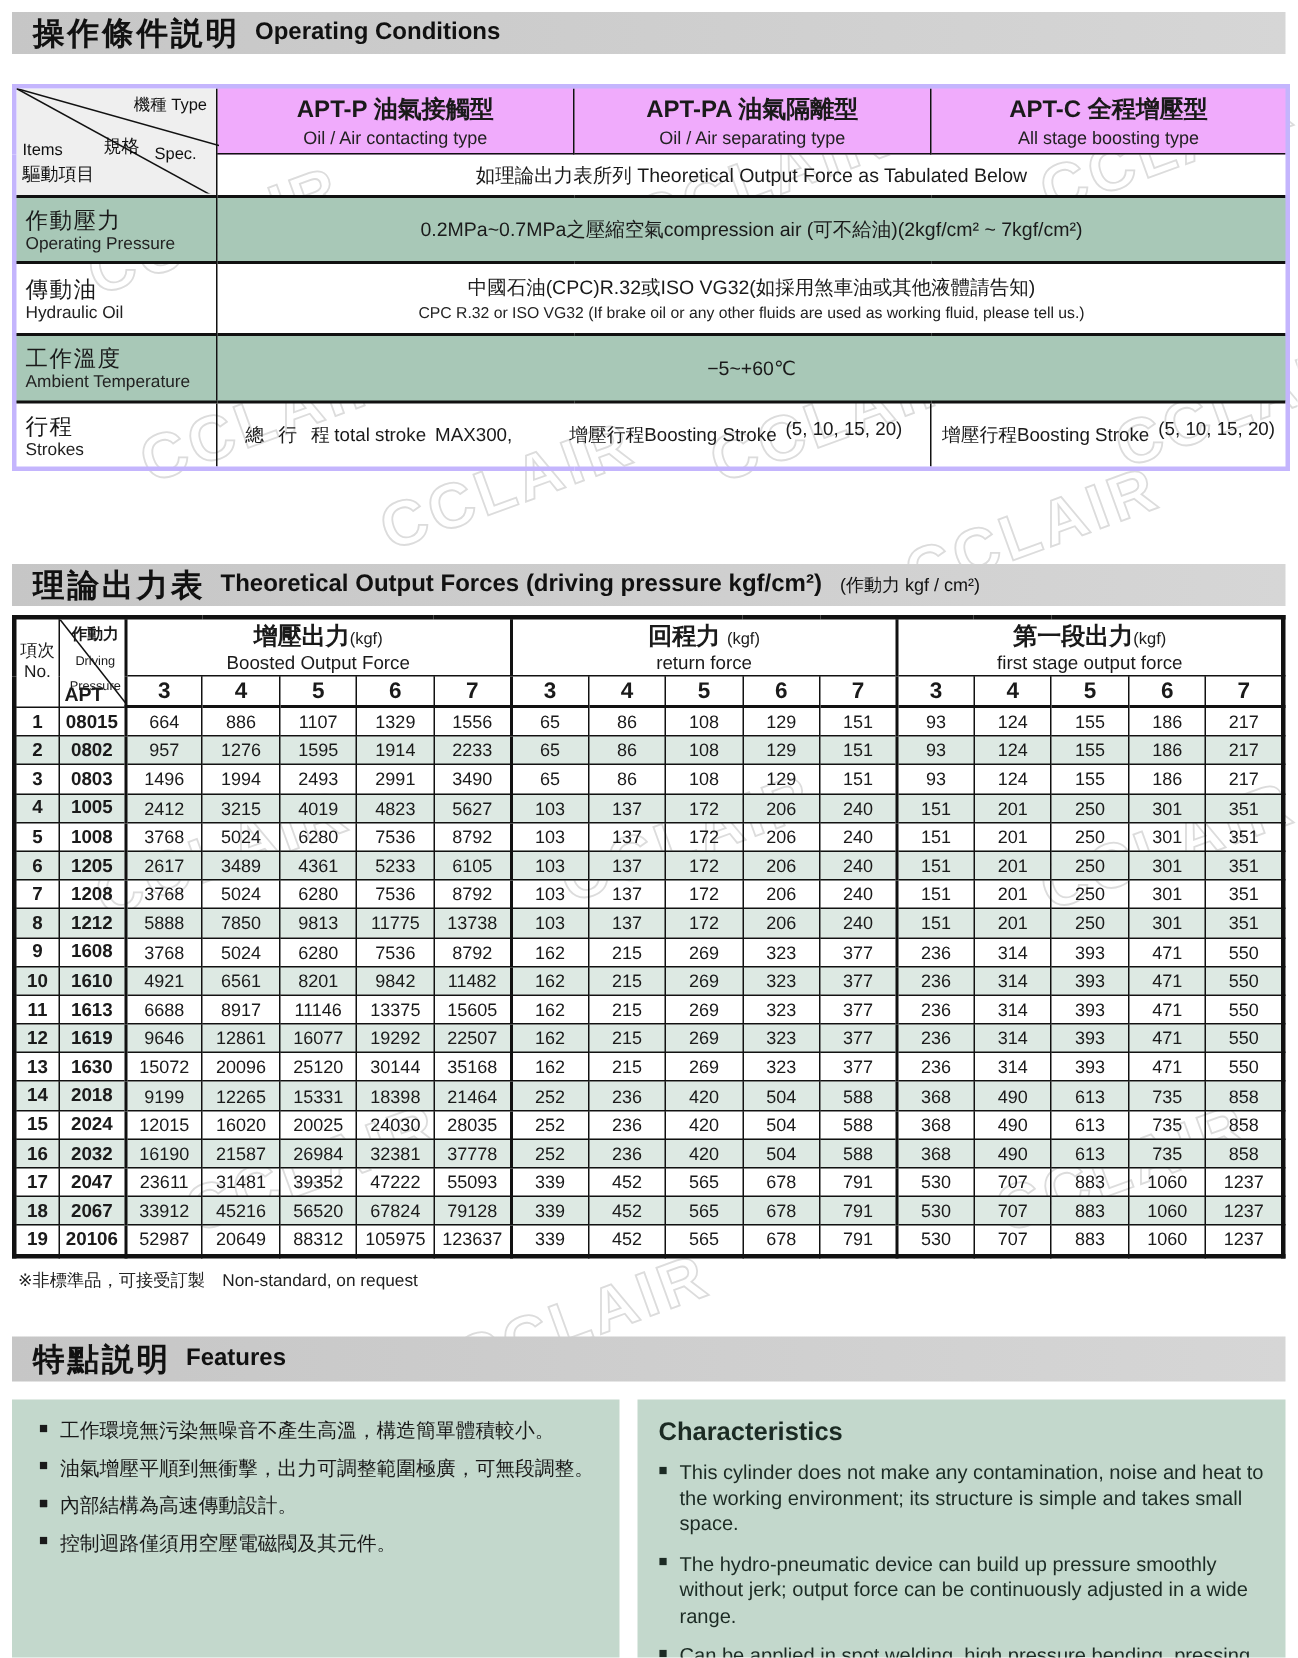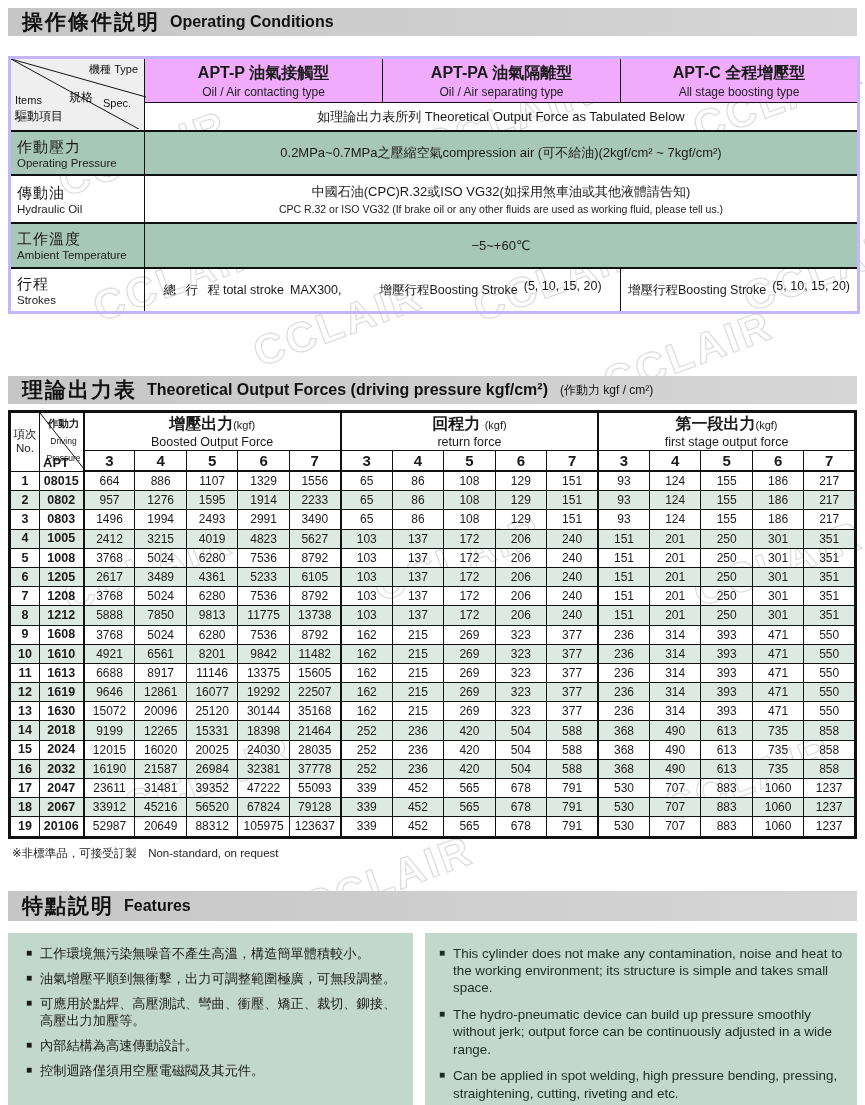--- a/index.html
+++ b/index.html
@@ -648,26 +648,27 @@
   <div class="bar" id="bar3">
     <span class="zh">特點説明</span>
     <span class="en">Features</span>
   </div>
 
   <div class="features">
     <div class="fbox left">
       <ul id="feat-left-list">
           <li><span class="sq">■</span><span>工作環境無污染無噪音不產生高溫，構造簡單體積較小。</span></li>
           <li><span class="sq">■</span><span>油氣增壓平順到無衝擊，出力可調整範圍極廣，可無段調整。</span></li>
-          <li><span class="sq">■</span><span>可應用於點焊、高壓測試、彎曲、衝壓、矯正、裁切、鉚接、高壓出力加壓等。</span></li>
+          <li><span class="sq">■</span></li>
           <li><span class="sq">■</span><span>內部結構為高速傳動設計。</span></li>
           <li><span class="sq">■</span><span>控制迴路僅須用空壓電磁閥及其元件。</span></li>
         </ul>
     </div>
     <div class="fbox right">
+      <div class="ftitle-en">Characteristics</div>
       <ul id="feat-right-list">
           <li><span class="sq">■</span><span>This cylinder does not make any contamination, noise and heat to the working environment; its structure is simple and takes small space.</span></li>
           <li><span class="sq">■</span><span>The hydro-pneumatic device can build up pressure smoothly without jerk; output force can be continuously adjusted in a wide range.</span></li>
           <li><span class="sq">■</span><span>Can be applied in spot welding, high pressure bending, pressing, straightening, cutting, riveting and etc.</span></li>
         </ul>
     </div>
   </div>
 
 </div>
 

